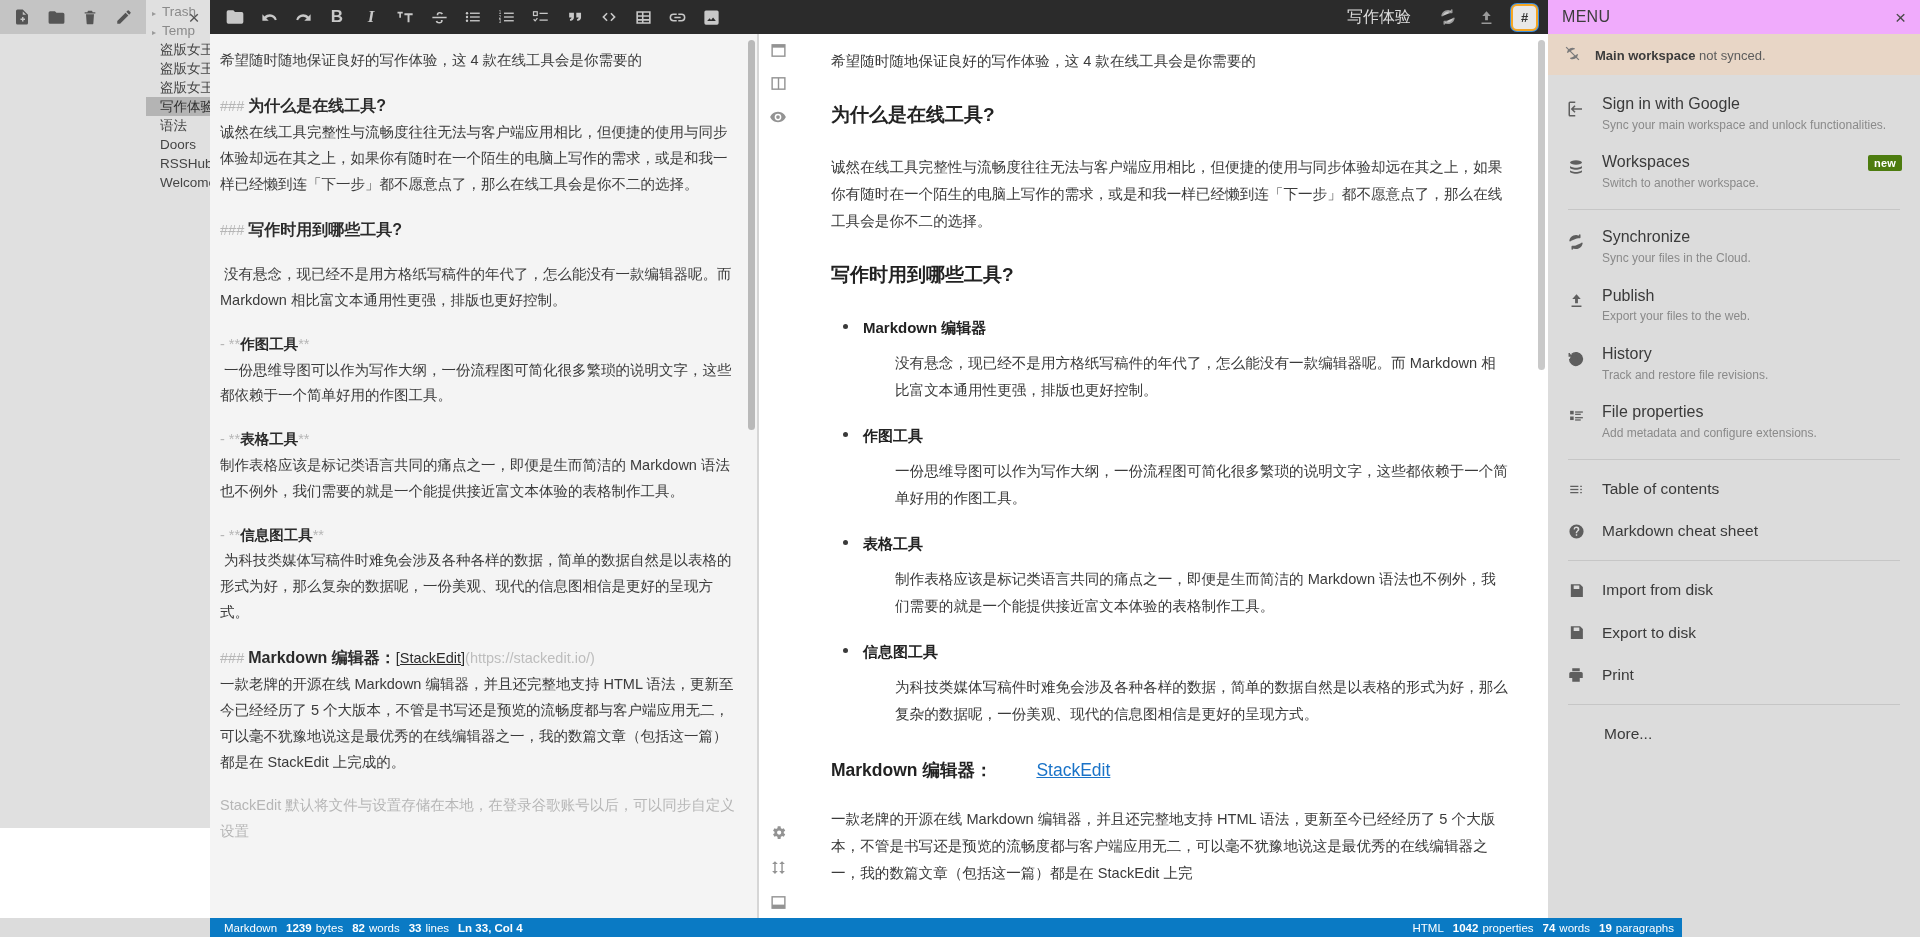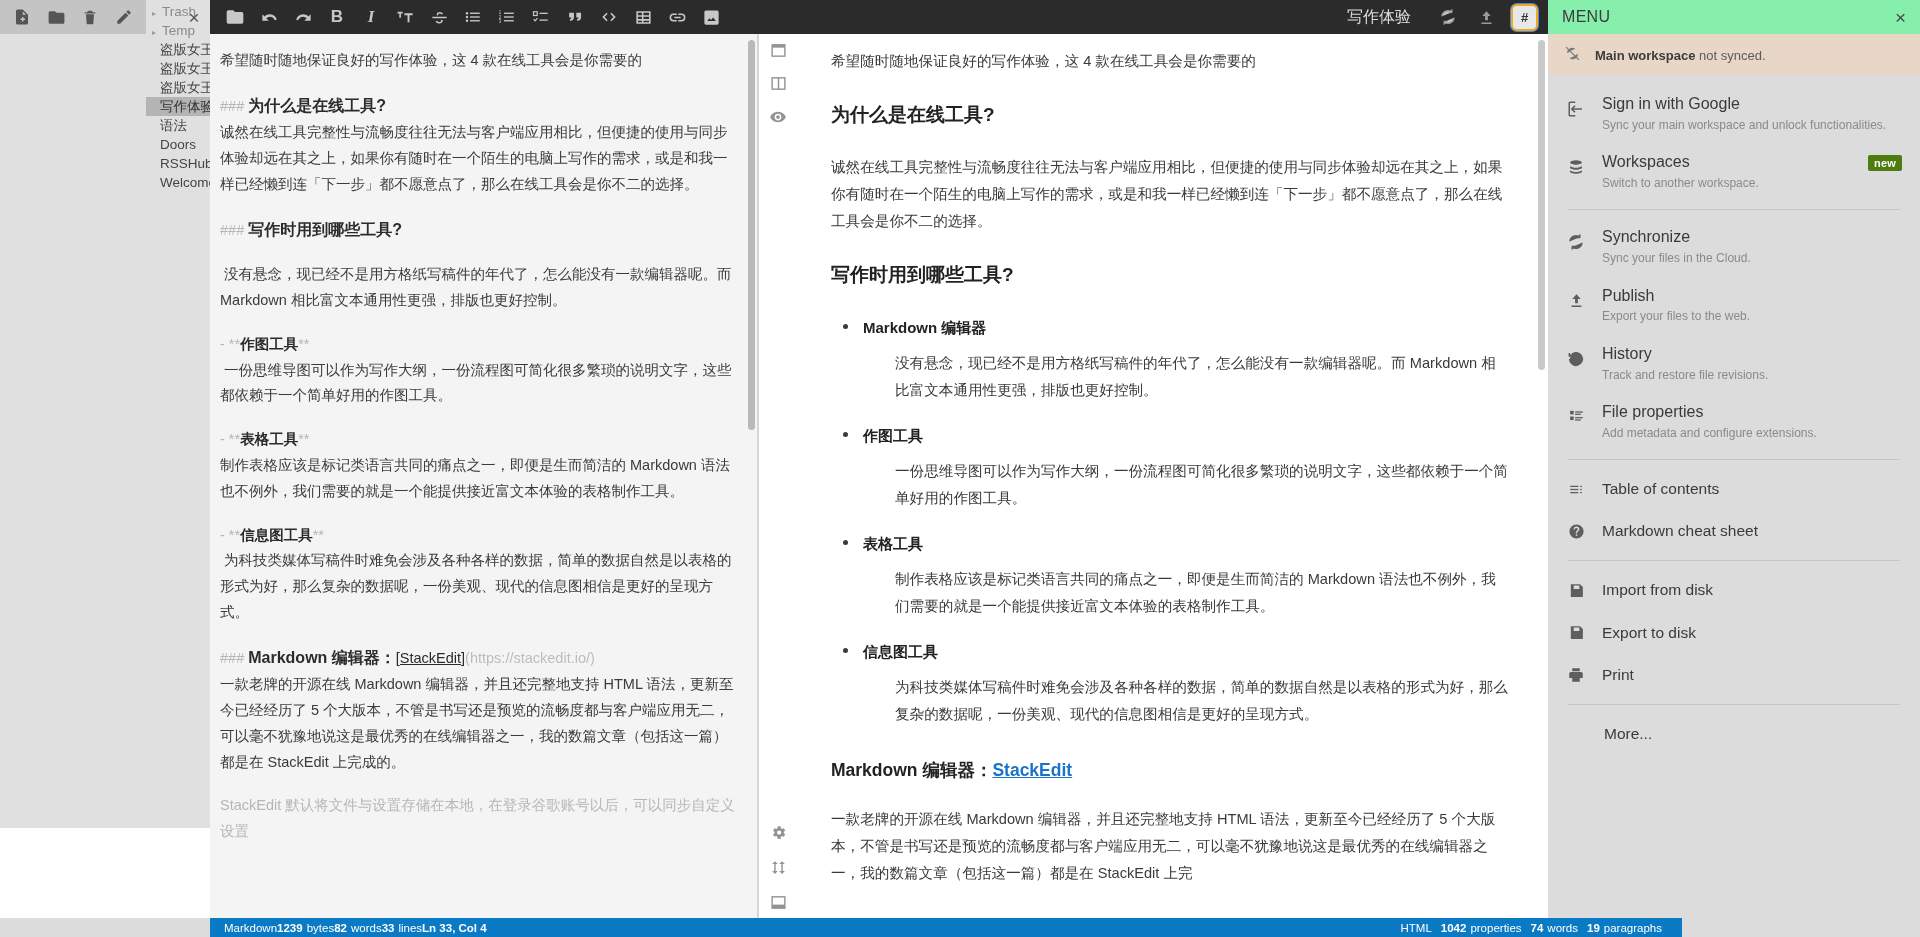--- a/index.html
+++ b/index.html
@@ -120,35 +120,35 @@
   .pv-h2 { font-size: 19px; font-weight: bold; color: #222; margin: 22px 0 22px 0; }
   .pv-h3 { font-size: 17.5px; font-weight: bold; color: #222; margin: 26px 0 20px 0; }
   .pv-ul { list-style: none; margin: 0 0 8px 0; padding: 0; }
   .pv-li { margin-bottom: 18px; padding-left: 32px; position: relative; }
   .pv-li::before {
     content: ""; position: absolute; left: 12px; top: 10px;
     width: 5px; height: 5px; border-radius: 50%; background: #3a3a3a;
   }
   .pv-li-title { font-weight: bold; color: #222; font-size: 15px; }
   .pv-li-body { margin-top: 8px; padding-left: 32px; }
-  .pv-a { color: #1a73c8; text-decoration: underline; font-weight: bold; }
+  .pv-a { color: #1a73c8; text-decoration: underline; font-weight: normal; margin-left: 44px; }
 
   .preview-scroll {
     position: absolute; right: 3px; top: 6px;
     width: 7px; height: 330px; border-radius: 4px;
     background: #c9c9c9;
   }
 
   
   .menu {
     width: 372px; flex: 0 0 372px; height: 937px;
     background: #dcdcdc; display: flex; flex-direction: column;
   }
   .menu-header {
-    height: 34px; flex: 0 0 34px; background: #86efac;
+    height: 34px; flex: 0 0 34px; background: #f0abfc;
     display: flex; align-items: center; justify-content: space-between;
     padding: 0 14px;
   }
   .menu-title { font-size: 16px; color: #3c3c3c; letter-spacing: .3px; }
   .menu-close { cursor: pointer; color: #4a4a4a; font-size: 19px; line-height: 1; }
   .menu-banner {
     background: #e8d6c6; padding: 11px 14px 10px 16px;
     display: flex; align-items: center; gap: 14px;
     font-size: 13px; color: #5c5c5c;
   }
@@ -182,28 +182,28 @@
   
   .statusbar {
     position: absolute; left: 0; bottom: 0;
     width: 1920px; height: 19px;
     display: flex; align-items: center;
     font-size: 11.5px; z-index: 20; pointer-events: none;
   }
   .sb-pad-left { width: 210px; height: 19px; background: #dcdcdc; flex: 0 0 210px; }
   .sb-blue-left {
     background: #0a7ac4; color: #fff; height: 19px;
-    display: flex; align-items: center; 
+    display: flex; align-items: center; gap: 9px;
     padding: 0 14px; white-space: nowrap;
     flex: 1;
   }
   .sb-blue-right {
     background: #0a7ac4; color: #fff; height: 19px;
     display: flex; align-items: center; gap: 9px;
-    padding: 0 20px 0 14px; white-space: nowrap;
+    padding: 0 8px 0 14px; white-space: nowrap;
     justify-content: flex-end;
   }
   .sb-pad-right { width: 238px; height: 19px; background: #dcdcdc; flex: 0 0 238px; }
   .sb-strong { font-weight: bold; }
   .sb-unit { font-weight: normal; }
   .sb-grp { display: inline-flex; gap: 4px; align-items: baseline; }
 </style>
 </head>
 <body>
 

